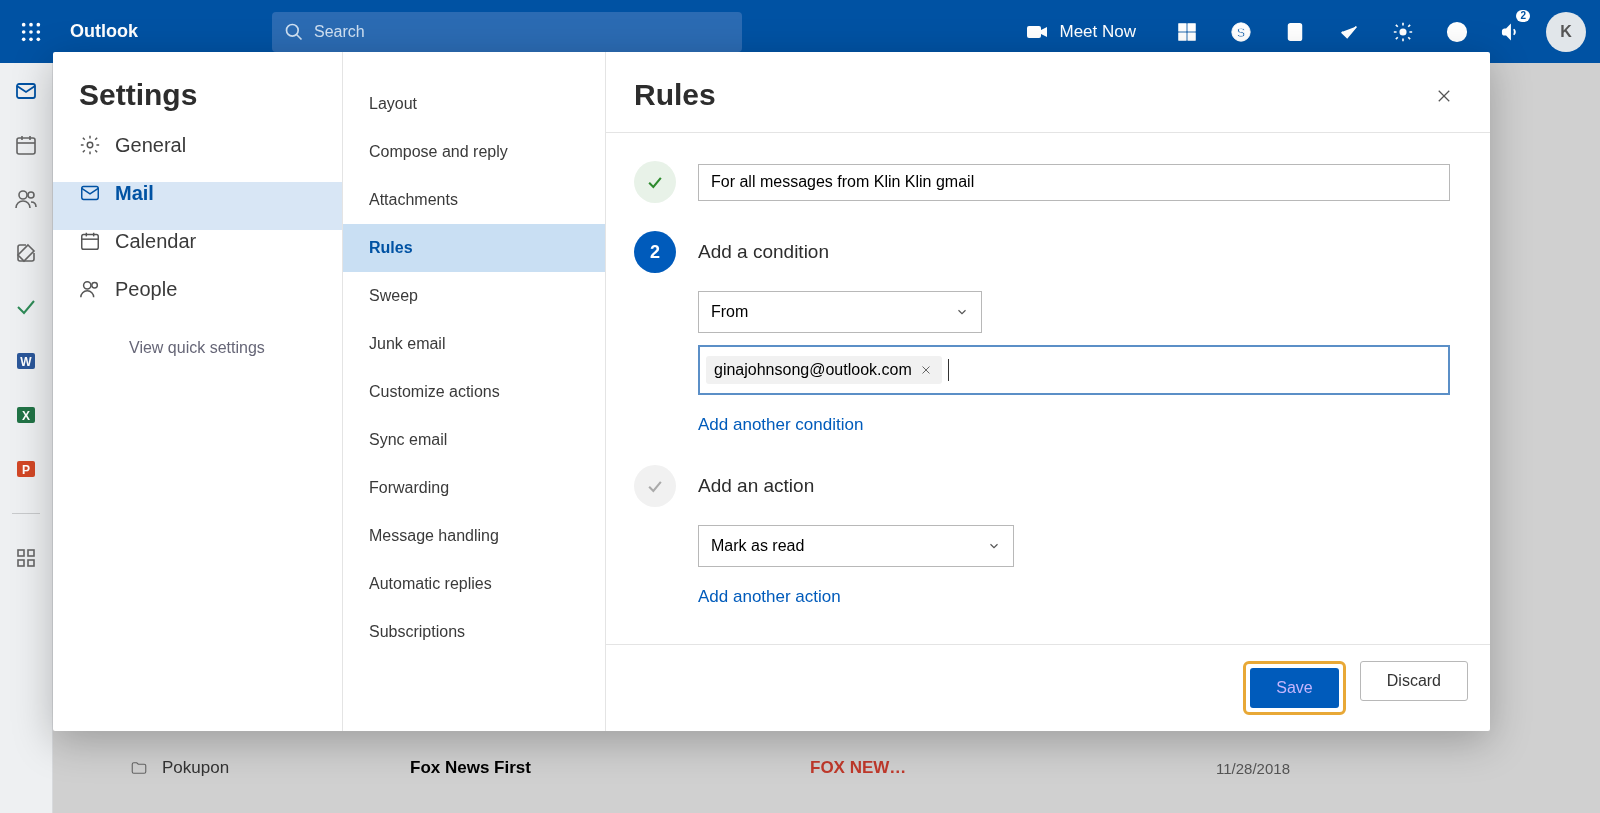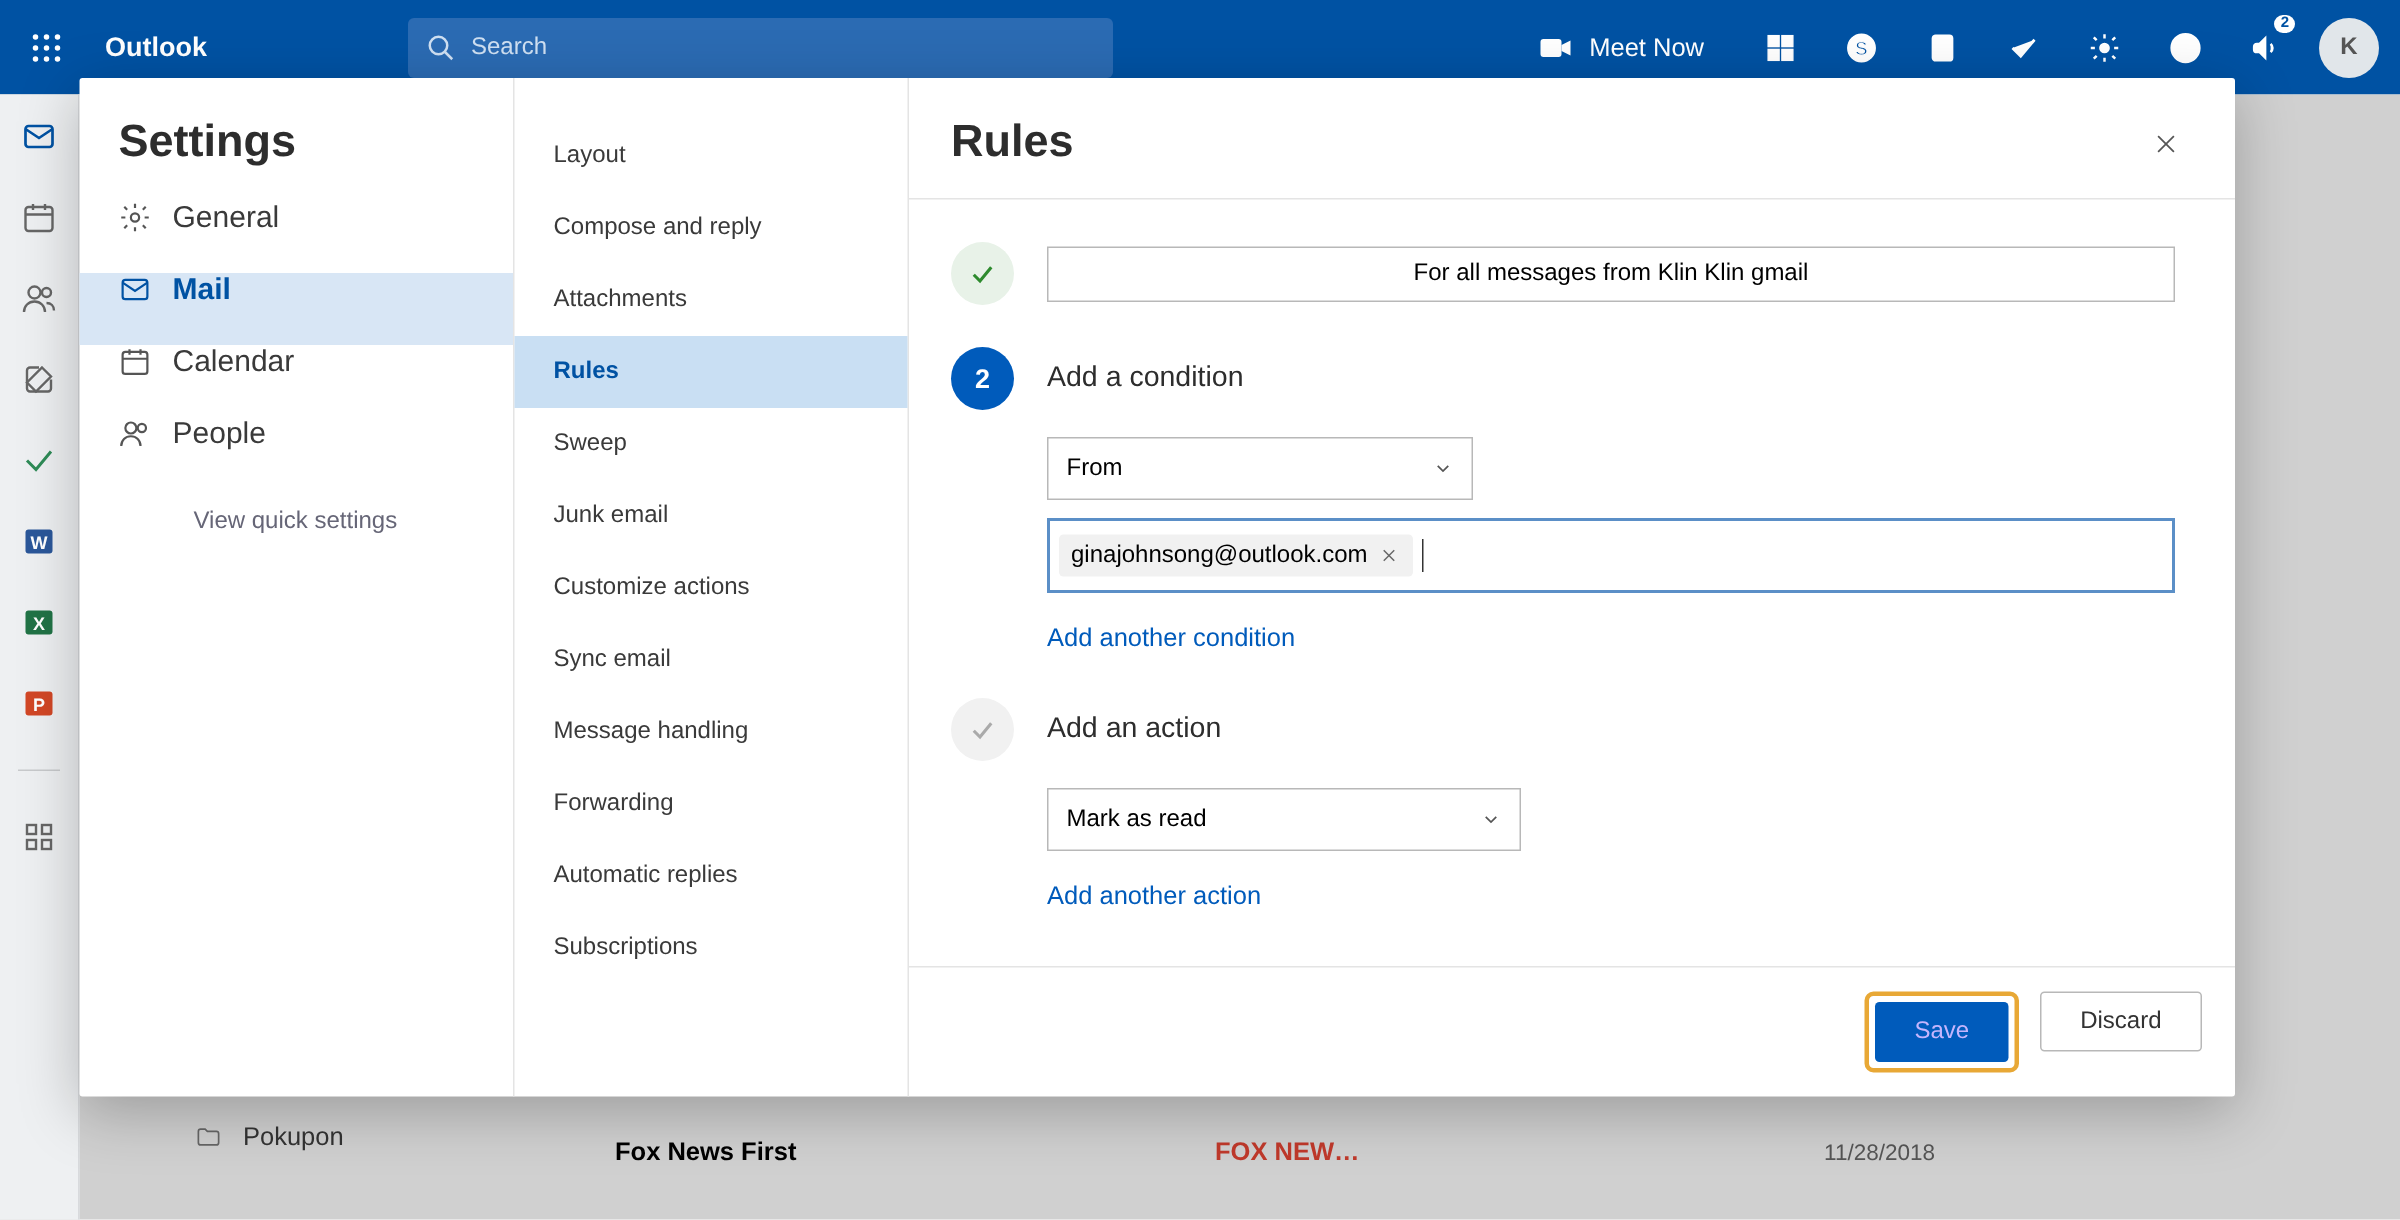--- a/index.html
+++ b/index.html
@@ -63,21 +63,21 @@
   .divider { height: 1px; background: #e4e4e4; }
 
   .rules-body { flex: 1; overflow-y: auto; padding: 28px 40px 20px 28px; }
   .rb-row { display: flex; align-items: center; gap: 22px; margin-bottom: 28px; }
   .stepcircle { width: 42px; height: 42px; border-radius: 50%; display: flex; align-items: center; justify-content: center; flex-shrink: 0; }
   .stepcircle.done { background: #e8f2e8; }
   .stepcircle.done svg { width: 20px; height: 20px; stroke: #2e8b2e; fill: none; stroke-width: 2.5; }
   .stepcircle.num { background: #005bbb; color: #fff; font-size: 18px; font-weight: 600; }
   .stepcircle.pend { background: #f1f1f1; }
   .stepcircle.pend svg { width: 20px; height: 20px; stroke: #aaa; fill: none; stroke-width: 2.5; }
-  .rulename { flex: 1; height: 37px; border: 1px solid #b8b8b8; padding: 0 12px; font-size: 16px; outline: none; text-align: center; }
+  .rulename { flex: 1; height: 37px; border: 1px solid #b8b8b8; padding: 0 12px; font-size: 16px; outline: none; }
   .steplabel { font-size: 19px; color: #2d2d2d; }
 
   .indent { margin-left: 64px; }
   .selectwrap { display: flex; gap: 12px; margin-bottom: 14px; flex-direction: column; }
   .select { width: 284px; height: 42px; border: 1px solid #b8b8b8; display: flex; align-items: center; justify-content: space-between; padding: 0 12px; cursor: pointer; font-size: 16px; background: #fff; }
   .select svg { width: 14px; height: 14px; stroke: #555; fill: none; stroke-width: 2; }
   .chipbox { flex: 1; min-height: 50px; border: 2px solid #5b8fc7; padding: 6px; display: flex; flex-wrap: wrap; gap: 6px; align-items: center; }
   .chip { background: #f1f1f1; border-radius: 3px; padding: 5px 8px; display: flex; align-items: center; gap: 6px; font-size: 16px; }
   .chipx { width: 16px; height: 16px; cursor: pointer; display: flex; align-items: center; justify-content: center; }
   .chipx svg { width: 12px; height: 12px; stroke: #666; stroke-width: 2; }
@@ -85,21 +85,21 @@
   .addlink { color: #005bbb; font-size: 17px; cursor: pointer; margin: 6px 0 30px 0; display: inline-block; }
   .select.wide { width: 316px; }
 
   .rules-footer { border-top: 1px solid #e4e4e4; padding: 16px 22px; display: flex; justify-content: flex-end; gap: 14px; }
   .btn { height: 40px; padding: 0 26px; font-size: 16px; border-radius: 3px; cursor: pointer; display: flex; align-items: center; }
   .btn-primary { background: #005bbb; color: #c4b5fd; border: none; }
   .btn-primary-wrap { border: 3px solid #e8a836; padding: 4px; border-radius: 6px; }
   .btn-secondary { background: #fff; border: 1px solid #b8b8b8; color: #333; }
 
   
-  .bgmailrow { position: absolute; left: 128px; bottom: 28px; right: 260px; height: 54px; display: flex; align-items: center; z-index: 1; color: #333; }
+  .bgmailrow { position: absolute; left: 128px; bottom: 18px; right: 260px; height: 54px; display: flex; align-items: center; z-index: 1; color: #333; }
   .bgmailrow .fld { width: 22px; height: 18px; margin-right: 12px; fill: none; stroke: #666; stroke-width: 1.5; }
   .bgmailrow .name { font-size: 17px; }
   .bgmailrow2 { position: absolute; left: 410px; bottom: 18px; width: 880px; height: 54px; display: flex; align-items: center; z-index: 1; }
   .bgmailrow2 .from { font-size: 17px; font-weight: 600; width: 400px; }
   .bgmailrow2 .subj { font-size: 17px; font-weight: 700; color: #c0392b; flex: 1; white-space: nowrap; overflow: hidden; }
   .bgmailrow2 .date { font-size: 15px; color: #555; margin-left: 20px; }
 
   .rules-body::-webkit-scrollbar { width: 14px; }
   .rules-body::-webkit-scrollbar-thumb { background: #c4c4c4; border-radius: 7px; }
   .rules-body::-webkit-scrollbar-track { background: #f4f4f4; }
@@ -305,22 +305,22 @@
 
   <div class="mcol2">
     <div class="subitem">Layout</div>
     <div class="subitem">Compose and reply</div>
     <div class="subitem">Attachments</div>
     <div class="subitem active">Rules</div>
     <div class="subitem">Sweep</div>
     <div class="subitem">Junk email</div>
     <div class="subitem">Customize actions</div>
     <div class="subitem">Sync email</div>
+    <div class="subitem">Forwarding</div>
     <div class="subitem">Message handling</div>
-    <div class="subitem">Forwarding</div>
     <div class="subitem">Automatic replies</div>
     <div class="subitem">Subscriptions</div>
   </div>
 
   <div class="mcol3">
     <div class="rules-head">
       <h2>Rules</h2>
       <div class="closebtn">
         <svg viewBox="0 0 24 24" fill="none">
             <line x1="5" y1="5" x2="19" y2="19"></line>

